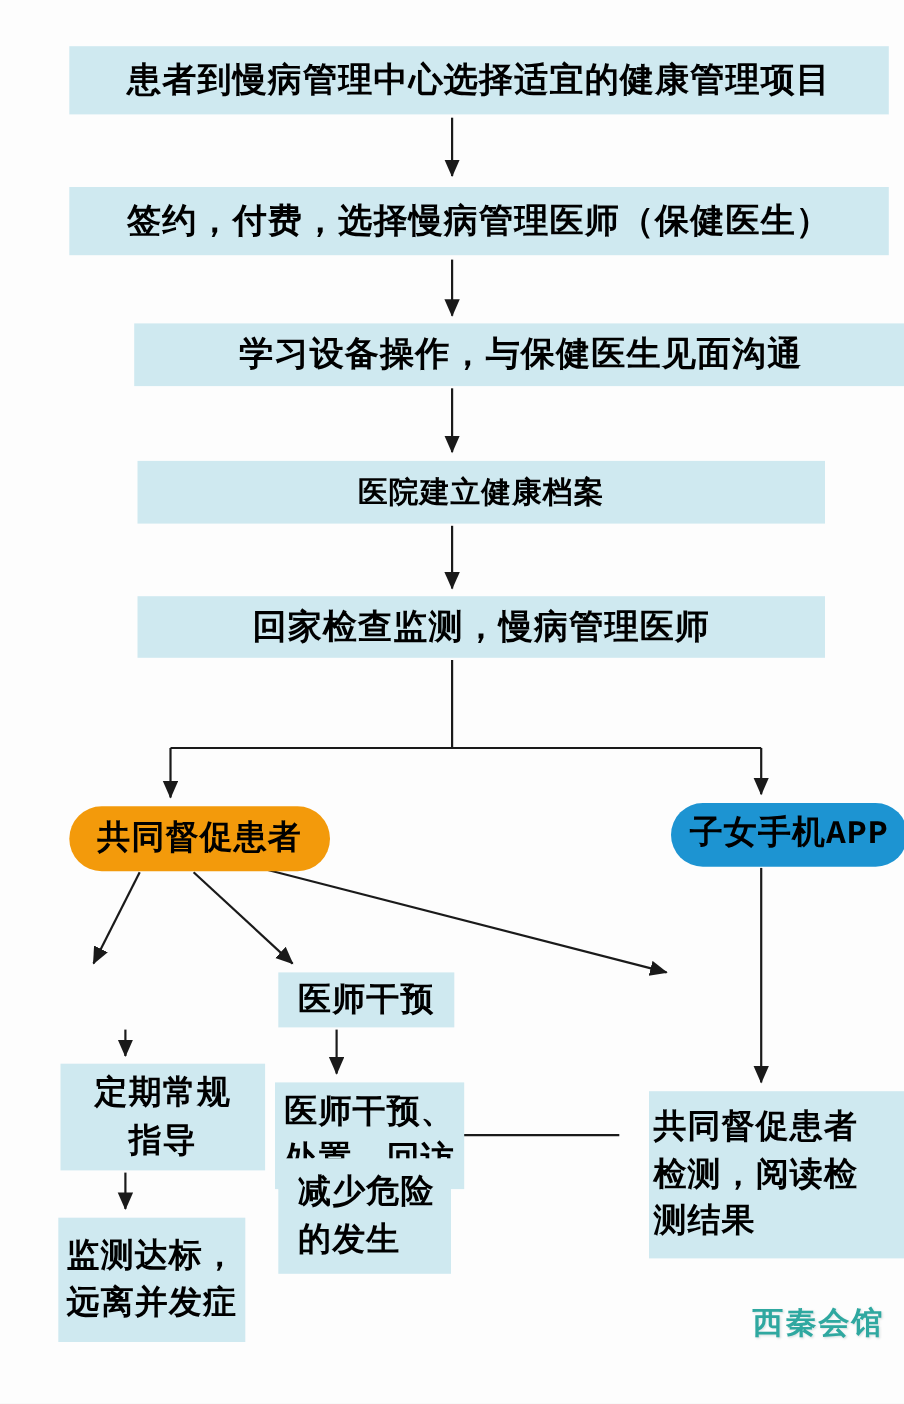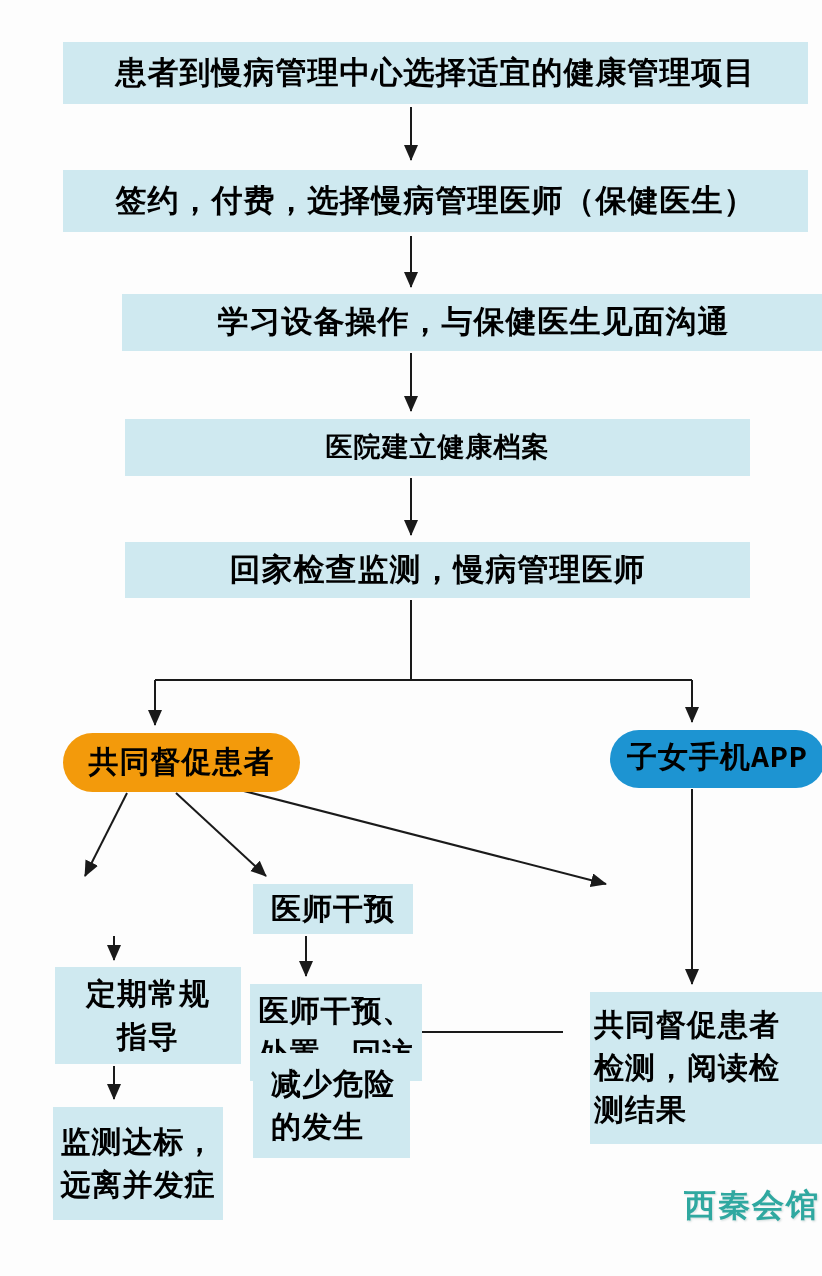--- a/index.html
+++ b/index.html
@@ -63,21 +63,21 @@
   #n-normal{left:35px;top:884px;width:160px;height:50px;}
   #n-abnormal{left:228px;top:884px;width:160px;height:50px;}
   #n-guidance{left:30px;top:967px;width:186px;height:97px;}
   #n-intervention{left:225px;top:984px;width:172px;height:97px;}
   #n-standard{left:28px;top:1107px;width:170px;height:113px;}
   #n-reduce{left:228px;top:1053px;width:157px;height:105px;text-align:left;justify-content:flex-start;padding-left:18px;}
   #n-supervise{left:565px;top:992px;width:235px;height:152px;text-align:left;justify-content:flex-start;padding-left:4px;}
   .watermark{
     position:absolute;
     left:684px;top:1184px;
-    font-size:32px;
+    font-size:28px;
     font-weight:bold;
     color:var(--watermark-color);
     letter-spacing:2px;
     text-shadow:0 0 5px rgba(255,255,255,.95), 1px 1px 2px rgba(0,60,60,.25);
   }
 </style>
 </head>
 <body>
 
 <div class="canvas">

